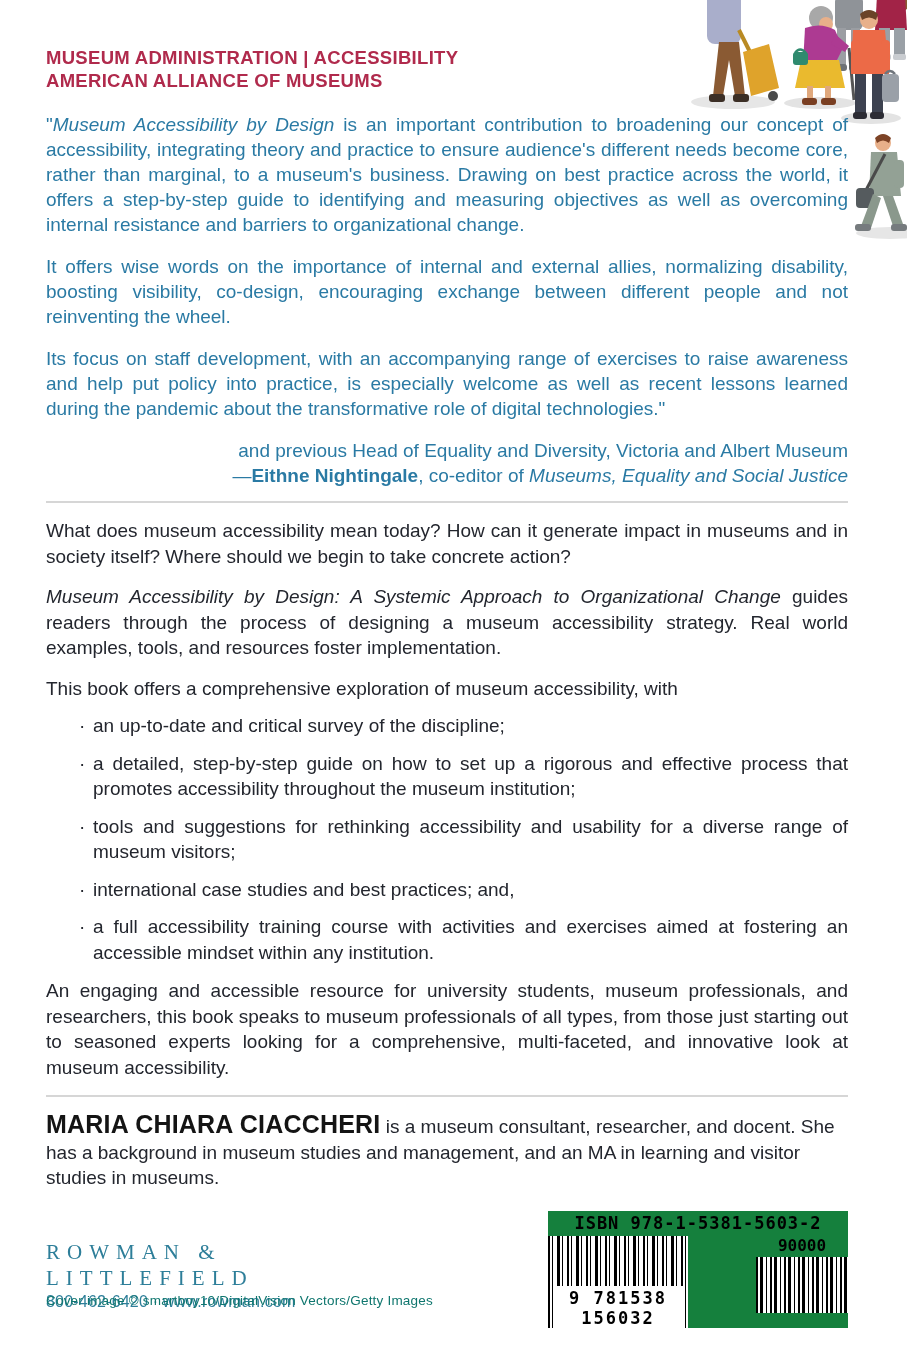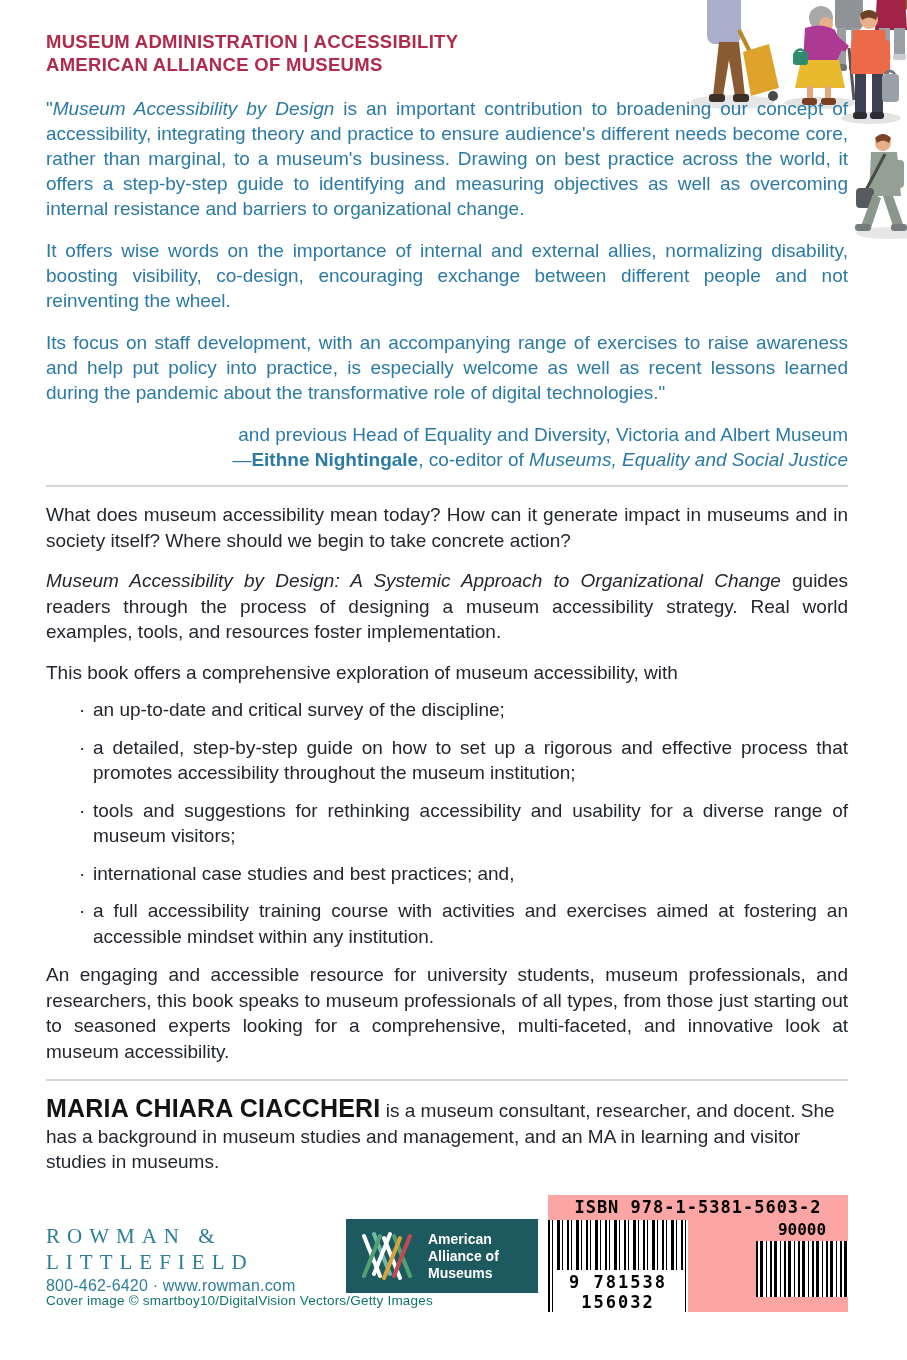--- a/index.html
+++ b/index.html
@@ -6,21 +6,21 @@
   body{
     width:907px;height:1360px;position:relative;background:#ffffff;
     font-family:"Liberation Sans",sans-serif;color:#23262e;overflow:hidden;
   }
   .content{position:absolute;left:46px;right:59px;top:0;}
 
   
   .illustration{position:absolute;top:0;right:0;width:222px;height:312px;pointer-events:none;}
 
   
-  .cat-header{margin-top:30px;color:#b02a4c;font-weight:bold;font-stretch:condensed;
+  .cat-header{margin-top:46px;color:#b02a4c;font-weight:bold;font-stretch:condensed;
     font-size:18.5px;line-height:23px;letter-spacing:.3px;max-width:620px;}
 
   
   .quote{color:#2a7aa4;font-size:19px;line-height:25px;text-align:justify;margin:20px 0 0 0;}
   .quote p{margin:0 0 17px 0;}
   .quote .it{font-style:italic;}
   .attribution{color:#2a7aa4;font-size:19px;line-height:25px;text-align:right;margin:2px 0 0 0;}
   .attribution .name{font-weight:bold;}
   .attribution .it{font-style:italic;}
 
@@ -39,21 +39,21 @@
   .bio .author-name{font-weight:bold;font-stretch:condensed;font-size:25px;letter-spacing:.2px;color:#141414;}
 
   
   .footer{display:flex;align-items:center;margin-top:20px;}
   .rowman{color:#2d7e99;width:272px;padding-top:12px;}
   .rowman .rl{font-family:"Liberation Serif",serif;font-size:21px;line-height:26px;letter-spacing:7px;}
   .rowman .contact{font-size:16px;margin-top:2px;letter-spacing:.2px;}
   .aam{background:#1d5a5f;width:168px;min-height:56px;display:flex;align-items:center;gap:12px;
     padding:9px 12px;margin:6px 0 0 28px;}
   .aam .aam-text{color:#ffffff;font-weight:bold;font-size:14px;line-height:17px;}
-  .barcode{margin-left:auto;width:300px;background:#fca5a5;padding-top:2px;}
+  .barcode{margin-left:auto;width:300px;background:#15803d;padding-top:2px;}
   .isbn-label{font-family:"DejaVu Sans Mono",monospace;font-weight:bold;font-size:17px;
     letter-spacing:1px;text-align:center;color:#000;}
   .bars-row{display:flex;margin-top:3px;}
   .bars-main{flex:1;height:92px;position:relative;
     background:repeating-linear-gradient(90deg,#000 0 2px,#fff 2px 4px,#000 4px 5px,#fff 5px 9px,#000 9px 12px,#fff 12px 14px,#000 14px 15px,#fff 15px 19px);}
   .bars-digits{position:absolute;left:5px;right:5px;bottom:0;background:#fff;padding-top:2px;
     text-align:center;font-family:"DejaVu Sans Mono",monospace;font-weight:bold;font-size:17px;letter-spacing:2px;color:#000;}
   .price-col{width:92px;margin-left:24px;padding-left:44px;}
   .price{font-family:"DejaVu Sans Mono",monospace;font-weight:bold;font-size:16px;text-align:center;color:#000;}
   .bars-price{height:56px;margin-top:2px;
@@ -183,39 +183,20 @@
 
   <div class="bio"><span class="author-name">MARIA CHIARA CIACCHERI</span><span> is a museum consultant, researcher, and docent. She has a background in museum studies and management, and an MA in learning and visitor studies in museums.</span></div>
 
   <div class="footer">
     <div class="rowman">
       <div class="rl">ROWMAN &amp;</div>
       <div class="rl">LITTLEFIELD</div>
       <div class="contact">800-462-6420 · www.rowman.com</div>
     </div>
 
-    <div class="aam">
-      <svg width="58" height="52" viewBox="0 0 58 52">
-        <g stroke-width="4" stroke-linecap="round" fill="none">
-          <line x1="6" y1="6" x2="22" y2="46" stroke="#ffffff"></line>
-          <line x1="16" y1="4" x2="32" y2="44" stroke="#6fb9ad"></line>
-          <line x1="26" y1="8" x2="42" y2="48" stroke="#ffffff"></line>
-          <line x1="36" y1="6" x2="52" y2="46" stroke="#52a171"></line>
-          <line x1="22" y1="6" x2="6" y2="46" stroke="#52a171"></line>
-          <line x1="32" y1="4" x2="16" y2="44" stroke="#ffffff"></line>
-          <line x1="42" y1="8" x2="26" y2="48" stroke="#d9a33a"></line>
-          <line x1="52" y1="6" x2="36" y2="46" stroke="#c24a52"></line>
-        </g>
-      </svg>
-      <div class="aam-text">
-        <div>American</div>
-        <div>Alliance of</div>
-        <div>Museums</div>
-      </div>
-    </div>
 
     <div class="barcode">
       <div class="isbn-label">ISBN 978-1-5381-5603-2</div>
       <div class="bars-row">
         <div class="bars-main">
           <div class="bars-digits">9 781538 156032</div>
         </div>
         <div class="price-col">
           <div class="price">90000</div>
           <div class="bars-price"></div>

